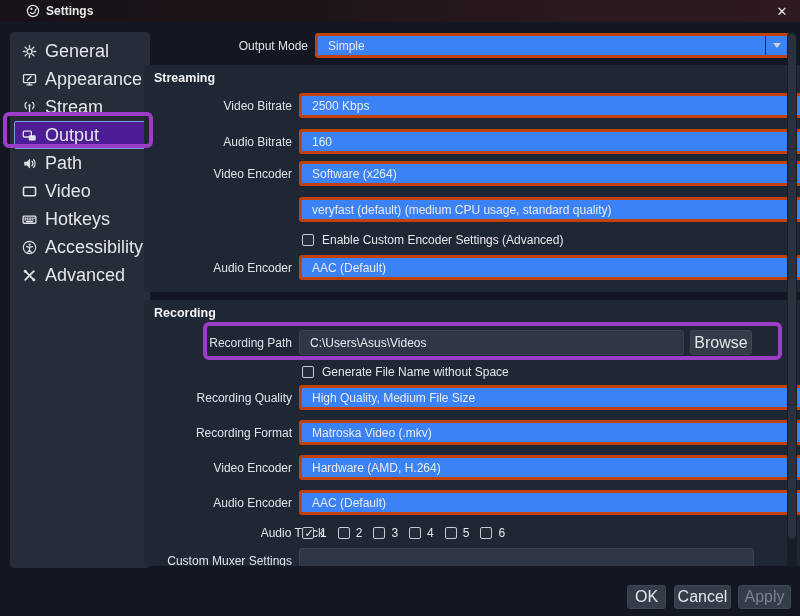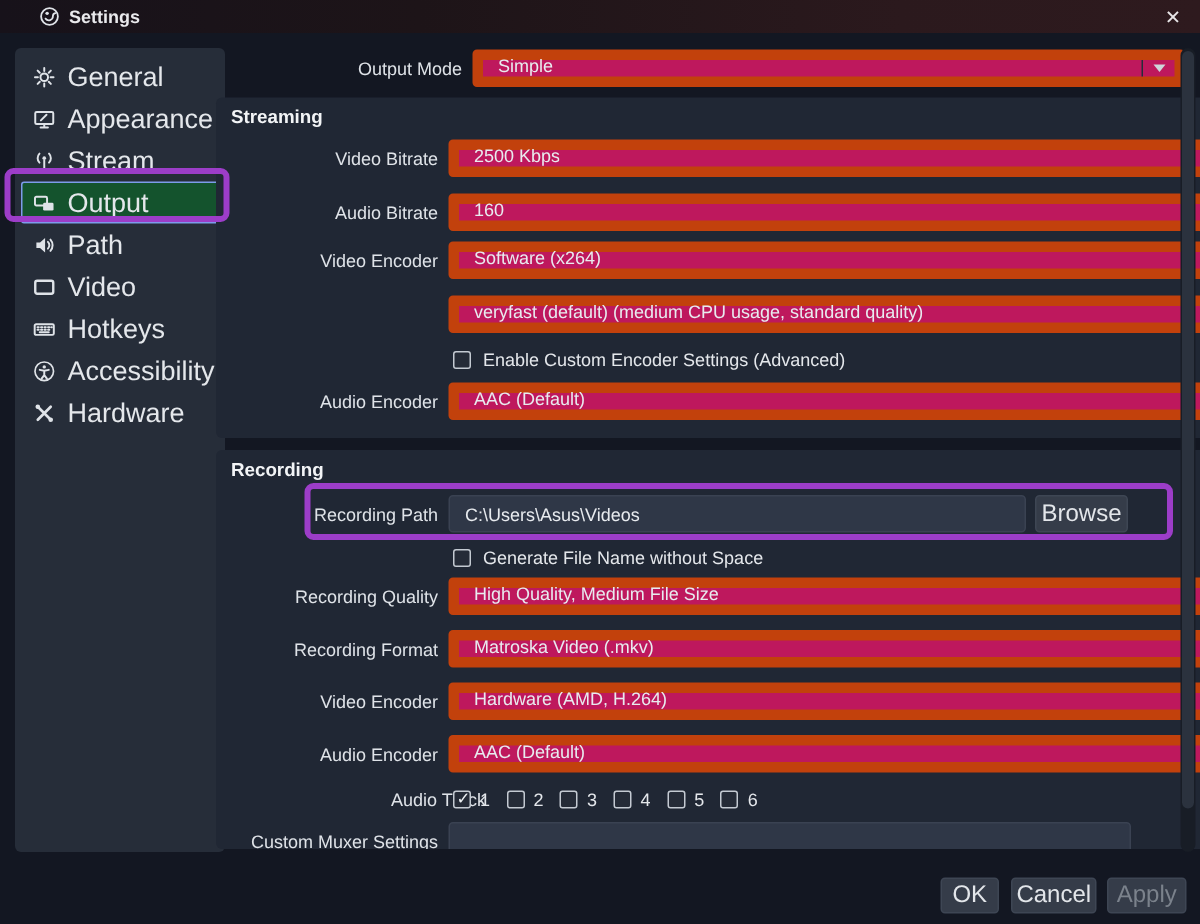--- a/index.html
+++ b/index.html
@@ -26,39 +26,39 @@
   .sidebar {
     position:absolute; left:10px; top:32px; width:140px; height:536px;
     background:#262d39; border-radius:4px; padding-top:5px;
   }
   .side-item {
     height:28px; margin:0 4px; padding-left:7px;
     display:flex; align-items:center; gap:8px;
     color:#e4e7eb; font-size:18px; border:1px solid transparent; border-radius:2px;
   }
   .side-item .icon { width:15px; height:15px; flex:0 0 15px; display:block; }
-  .side-item.selected { background:#14532d; border-color:#7d9bea; }
+  .side-item.selected { background:#4c1d95; border-color:#7d9bea; }
   
   .section {
     position:absolute; left:144px; width:742px;
     background:#202734; border-radius:4px; overflow:hidden;
   }
   .section-heading {
     position:absolute; left:10px; top:6px; font-weight:bold; color:#f2f4f6; font-size:12.5px;
   }
   .frow { position:absolute; left:0; width:100%; height:25px; }
   .flabel {
     position:absolute; left:0; top:0; width:148px; height:25px;
     display:flex; align-items:center; justify-content:flex-end;
     color:#dfe3e8; white-space:nowrap;
   }
   .ffield {
     position:absolute; left:155px; right:12px; top:0; height:25px;
-    background:#be185d; border:7px solid #c2410c; border-radius:3px;
-    display:flex; align-items:flex-end;
+    background:#3b82f6; border:3px solid #c2410c; border-radius:3px;
+    display:flex; align-items:center;
   }
   .ffield .val { padding-left:10px; color:#e8ebef; white-space:nowrap; overflow:hidden; }
   .arrowzone {
     position:absolute; right:0; top:0; bottom:0; width:22px;
     border-left:1px solid #262d3a; display:flex; align-items:center; justify-content:center;
   }
   .tri-down { width:0; height:0; border-left:4px solid transparent; border-right:4px solid transparent; border-top:5px solid #cfd4da; }
   .spinzone {
     position:absolute; right:0; top:0; bottom:0; width:22px;
     border-left:1px solid #262d3a; display:flex; flex-direction:column; align-items:center; justify-content:center; gap:3px;
@@ -169,21 +169,21 @@
         <path class="st" d="M4.8 7l3.2.7L11.2 7M8 7.7v3.1M8 10.8l-1.9 2.5M8 10.8l1.9 2.5"></path>
       </svg>
       <span>Accessibility</span>
     </div>
     <div class="side-item">
       <svg class="icon" viewBox="0 0 16 16">
         <path class="st" style="stroke-width:1.9" d="M3.4 3.4l9.2 9.2M12.6 3.4l-9.2 9.2"></path>
         <circle cx="3.4" cy="3.4" r="1.1" class="st" style="stroke-width:1.1"></circle>
         <circle cx="12.6" cy="12.6" r="1.1" class="st" style="stroke-width:1.1"></circle>
       </svg>
-      <span>Hardware</span>
+      <span>Advanced</span>
     </div>
   </div>
 
   <div style="position:absolute; left:160px; top:33px; width:630px; height:25px;">
     <div class="flabel" style="width:148px;">Output Mode</div>
     <div class="ffield" style="left:155px; right:0;">
       <span class="val">Simple</span>
       <div class="arrowzone">
           <div class="tri-down"></div>
         </div>

